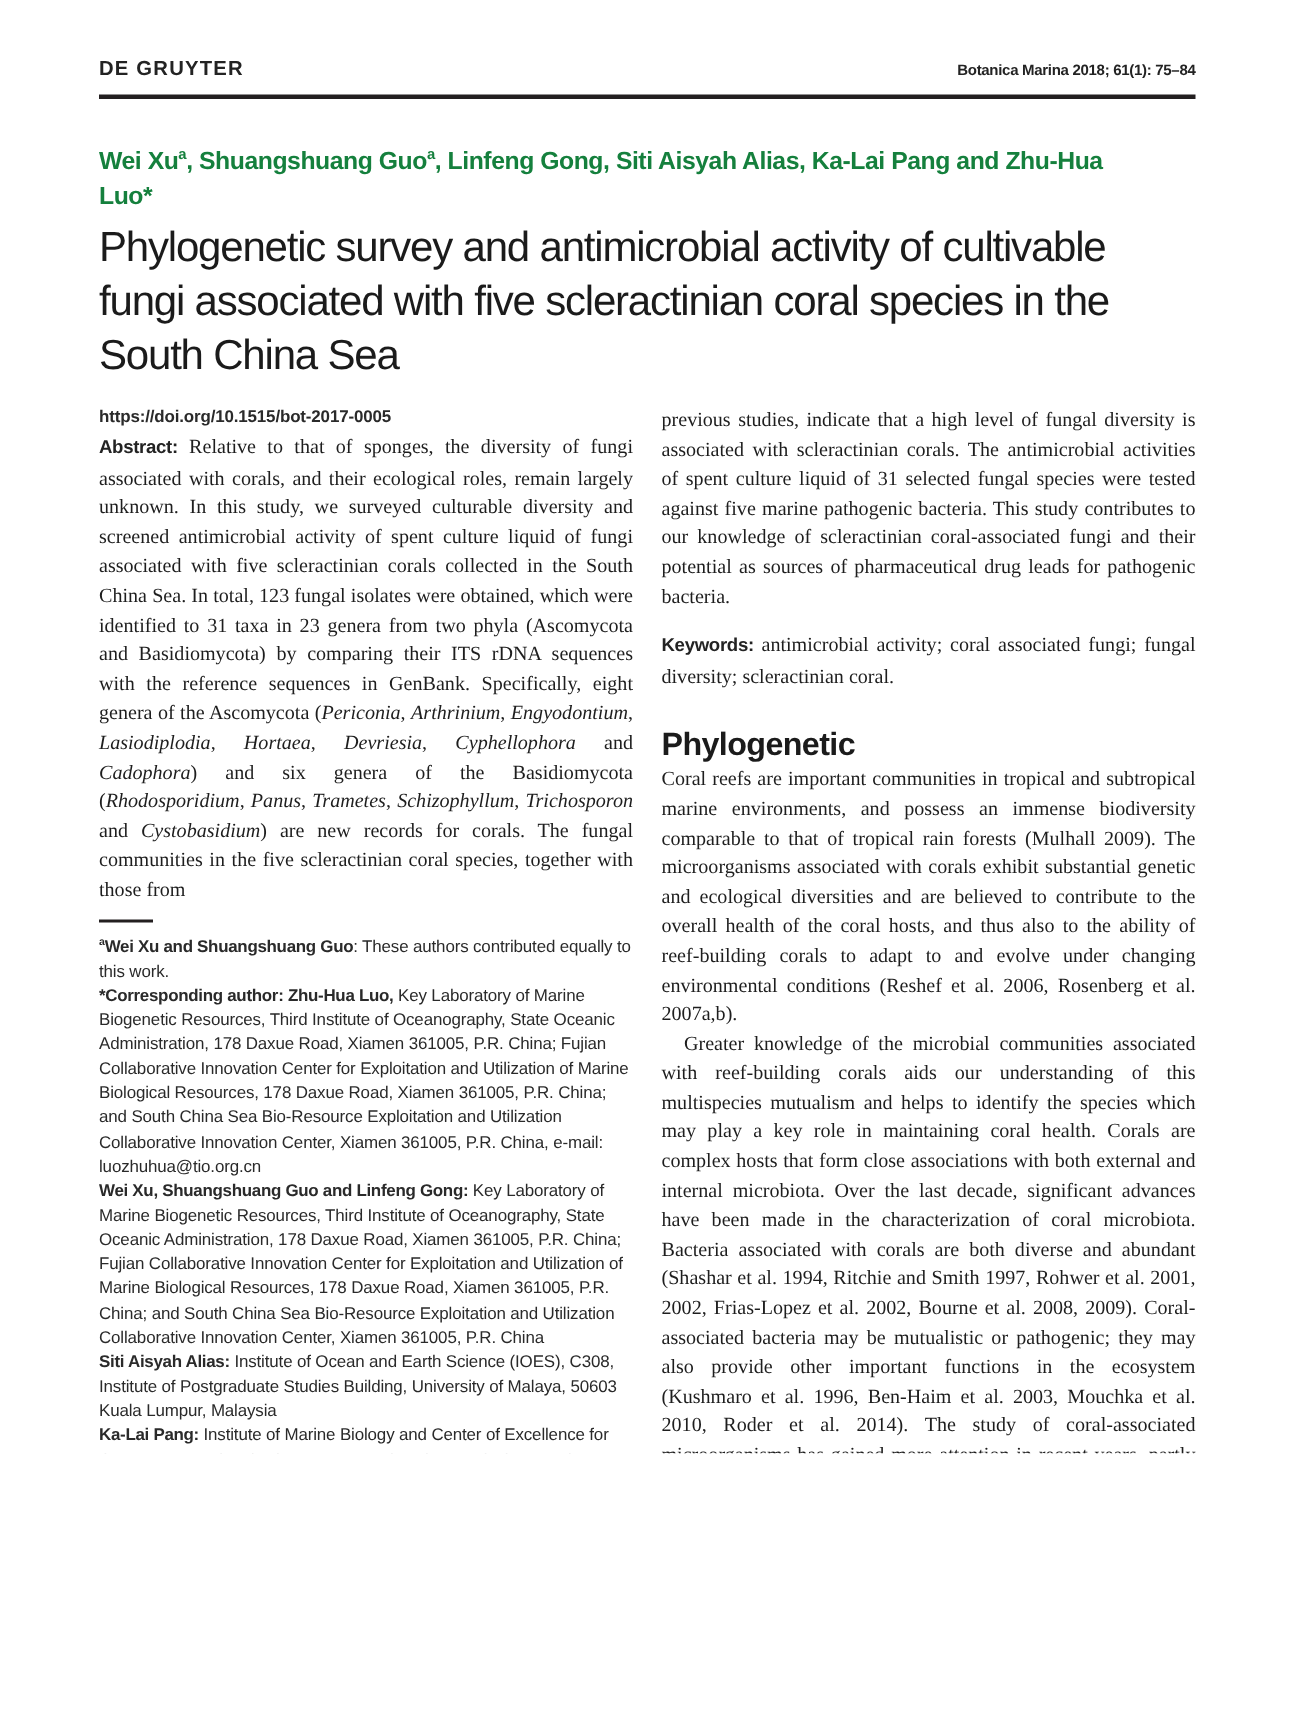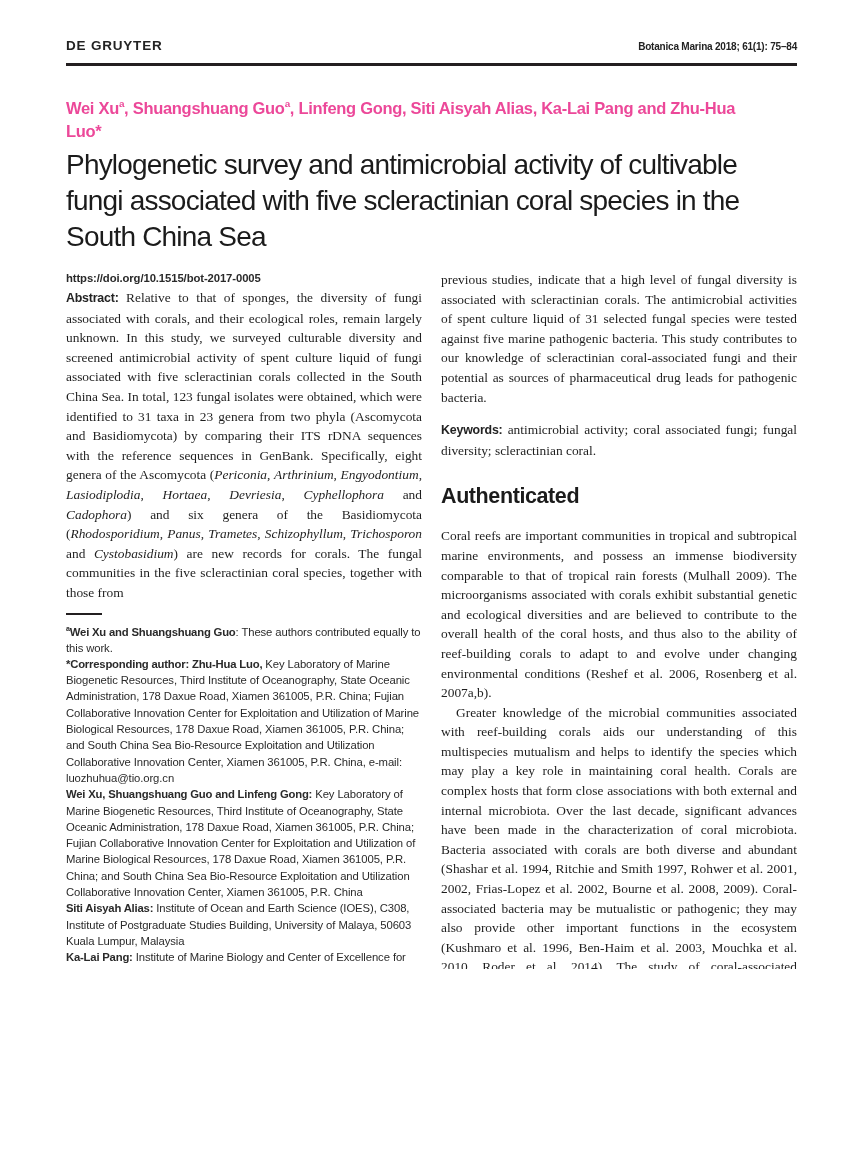--- a/index.html
+++ b/index.html
@@ -46,21 +46,21 @@
   
   .authors {
     position: absolute;
     top: 92px; left: 66px;
     max-width: 700px;
     font-family: "Liberation Sans", sans-serif;
     font-weight: bold;
     font-size: 16.5px;
     line-height: 23px;
     letter-spacing: -0.3px;
-    color: #ec4899;
+    color: #15803d;
   }
   .authors sup { font-size: 60%; }
   .paper-title {
     position: absolute;
     top: 147px; left: 66px;
     max-width: 724px;
     font-family: "Liberation Sans", sans-serif;
     font-weight: normal;
     font-size: 28px;
     line-height: 36px;
@@ -124,21 +124,21 @@
   .keywords { margin-top: 13px; }
 
   .intro-heading {
     margin-top: 24px;
     font-family: "Liberation Sans", sans-serif;
     font-weight: bold;
     font-size: 21.5px;
     letter-spacing: -0.4px;
     color: #1b1b1b;
   }
-  .intro-p1 { margin-top: 17px; }
+  .intro-p1 { }
   .intro-p2 { text-indent: 15px; }
 
   
   .footer {
     position: absolute;
     top: 1095px; right: 66px;
     text-align: right;
     font-family: "Liberation Sans", sans-serif;
     font-size: 12.3px;
     line-height: 15.8px;
@@ -178,21 +178,21 @@
         <p><strong>Siti Aisyah Alias:</strong><span> Institute of Ocean and Earth Science (IOES), C308, Institute of Postgraduate Studies Building, University of Malaya, 50603 Kuala Lumpur, Malaysia</span></p>
         <p><strong>Ka-Lai Pang:</strong><span> Institute of Marine Biology and Center of Excellence for the Oceans, National Taiwan Ocean University, 2 Pei-Ning Road, Keelung 20224, Taiwan, Republic of China</span></p>
       </div>
     </div>
 
     <div class="col">
       <p class="body-serif">previous studies, indicate that a high level of fungal diversity is associated with scleractinian corals. The antimicrobial activities of spent culture liquid of 31 selected fungal species were tested against five marine pathogenic bacteria. This study contributes to our knowledge of scleractinian coral-associated fungi and their potential as sources of pharmaceutical drug leads for pathogenic bacteria.</p>
 
       <p class="body-serif keywords"><strong>Keywords: </strong><span>antimicrobial activity; coral associated fungi; fungal diversity; scleractinian coral.</span></p>
 
-      <h2 class="intro-heading">Authenticated</h2>
+      <h2 class="intro-heading">Phylogenetic</h2>
 
       <p class="body-serif intro-p1">Coral reefs are important communities in tropical and subtropical marine environments, and possess an immense biodiversity comparable to that of tropical rain forests (Mulhall 2009). The microorganisms associated with corals exhibit substantial genetic and ecological diversities and are believed to contribute to the overall health of the coral hosts, and thus also to the ability of reef-building corals to adapt to and evolve under changing environmental conditions (Reshef et al. 2006, Rosenberg et al. 2007a,b).</p>
       <p class="body-serif intro-p2">Greater knowledge of the microbial communities associated with reef-building corals aids our understanding of this multispecies mutualism and helps to identify the species which may play a key role in maintaining coral health. Corals are complex hosts that form close associations with both external and internal microbiota. Over the last decade, significant advances have been made in the characterization of coral microbiota. Bacteria associated with corals are both diverse and abundant (Shashar et al. 1994, Ritchie and Smith 1997, Rohwer et al. 2001, 2002, Frias-Lopez et al. 2002, Bourne et al. 2008, 2009). Coral-associated bacteria may be mutualistic or pathogenic; they may also provide other important functions in the ecosystem (Kushmaro et al. 1996, Ben-Haim et al. 2003, Mouchka et al. 2010, Roder et al. 2014). The study of coral-associated microorganisms has gained more attention in recent years, partly because numerous new compounds and antibiotics have been discovered from the internal microbiota of corals, and also partly because some coral</p>
     </div>
 
   </div>
 
   <div class="footer">
     <div>Brought to you by | National Taiwan Ocean University</div>
     <div>Authenticated | klpang@ntou.edu.tw</div>

